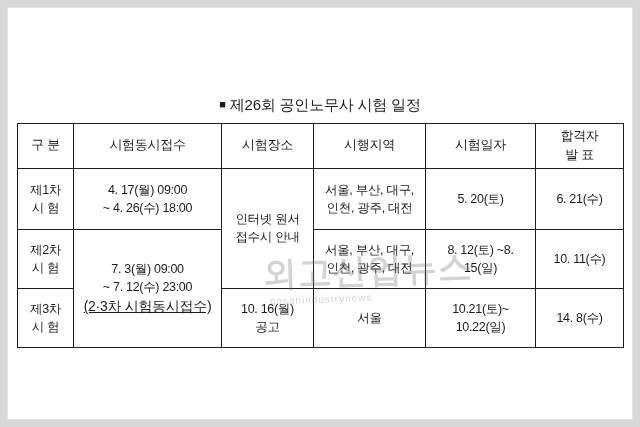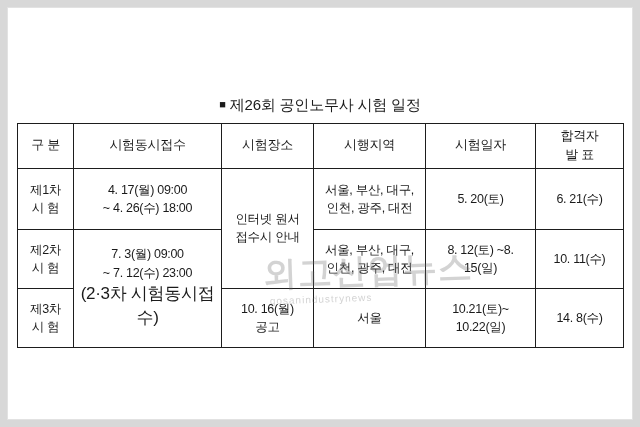--- a/index.html
+++ b/index.html
@@ -70,21 +70,22 @@
   .c4 { width: 110px; }
   .c5 { width: 88px; }
   .rowlabel {
     font-size: 13px;
     letter-spacing: 0px;
   }
   .r1 td { height: 54px; }
   .r2 td { height: 52px; }
   .r3 td { height: 52px; }
   .small-note {
-    font-size: 17px;
+    font-size: 14px;
+    text-decoration: underline;
   }
   .watermark {
     position: absolute;
     left: 255px;
     top: 240px;
     font-size: 34px;
     color: rgba(110,110,110,0.30);
     font-weight: bold;
     letter-spacing: 1px;
     transform: rotate(-2deg);

